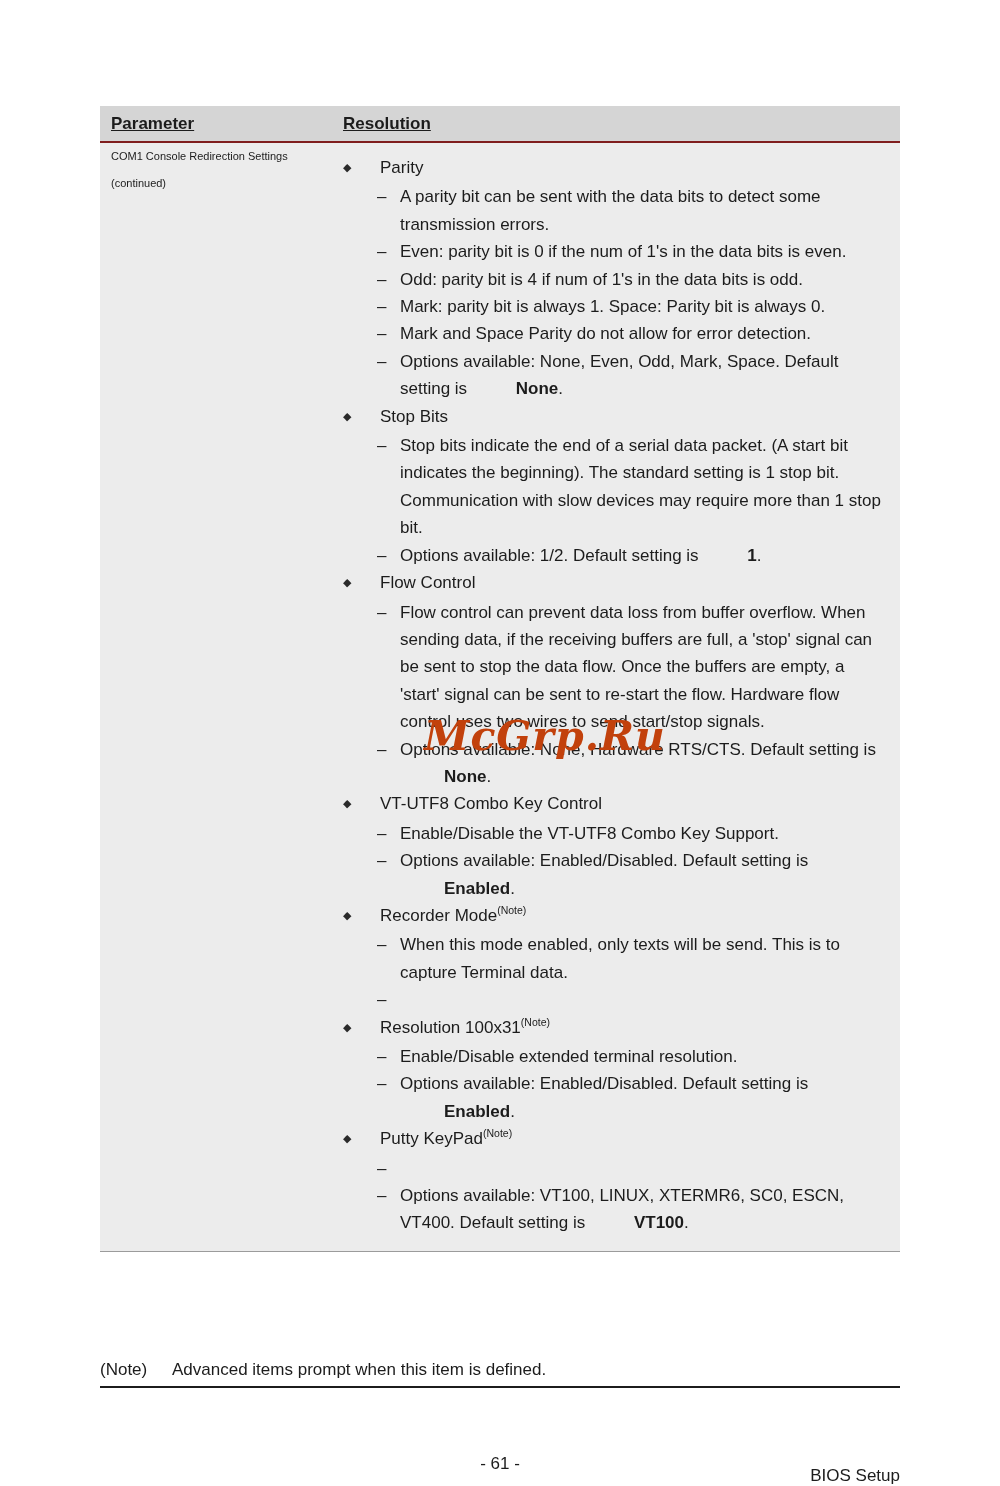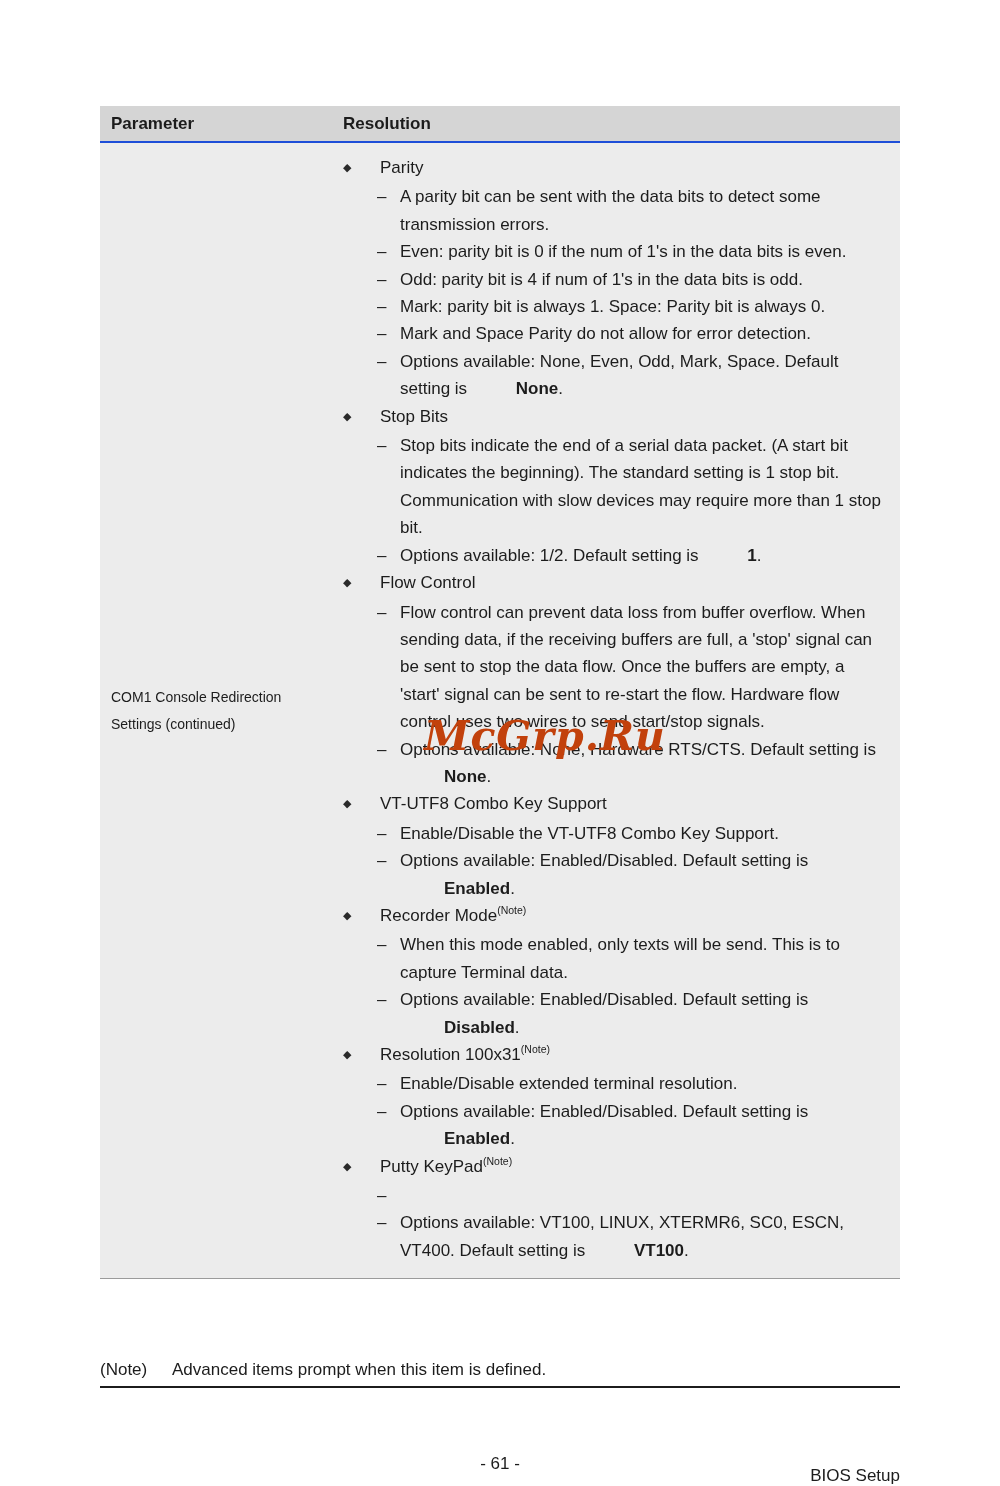--- a/index.html
+++ b/index.html
@@ -5,29 +5,29 @@
   html, body { margin: 0; padding: 0; }
   body {
     width: 1000px; height: 1486px;
     background: #ffffff;
     position: relative;
     font-family: "Liberation Sans", sans-serif;
     color: #1c1c1c;
     overflow: hidden;
   }
   .doc-table { position: absolute; left: 100px; top: 106px; width: 800px; }
-  .thead { display: flex; background: #d5d5d5; border-bottom: 2px solid #1d4ed8; }
+  .thead { display: flex; background: #d5d5d5; border-bottom: 2px solid #7f1d1d; text-decoration: underline; }
   .th { font-weight: bold; font-size: 17px; line-height: 35px; }
   .th-param { width: 230px; padding-left: 11px; box-sizing: border-box; }
   .th-desc  { flex: 1; padding-left: 13px; }
   .tbody { display: flex; background: #ececec; border-bottom: 1px solid #9b9b9b; }
   .td-param {
     width: 230px; box-sizing: border-box; padding-left: 11px; padding-right: 8px;
-    display: flex; align-items: center;
-    font-size: 14px; line-height: 27px;
+    display: flex; align-items: flex-start;
+    font-size: 11px; line-height: 27px;
   }
   .td-desc {
     flex: 1; box-sizing: border-box;
     padding: 11px 13px 14px 13px;
     font-size: 17px; line-height: 27.4px;
   }
   .item-title { display: flex; }
   .bullet { width: 37px; flex: none; }
   .bullet .glyph { font-size: 11px; position: relative; top: -2px; color: #2a2a2a; }
   .sub { display: flex; padding-left: 34px; }
@@ -119,41 +119,40 @@
           <div class="sub">
             <span class="dash">–</span>
             <span class="sub-text"><span>Flow control can prevent data loss from buffer overflow. When sending data, if the receiving buffers are full, a 'stop' signal can be sent to stop the data flow. Once the buffers are empty, a 'start' signal can be sent to re-start the flow. Hardware flow control uses two wires to send start/stop signals.</span></span>
           </div>
           <div class="sub">
             <span class="dash">–</span>
             <span class="sub-text"><span>Options available: None, Hardware RTS/CTS. Default setting is </span><span class="bold">None</span><span>.</span></span>
           </div>
           <div class="item-title">
             <span class="bullet"><span class="glyph">◆</span></span>
-            <span>VT-UTF8 Combo Key Support</span>
+            <span>VT-UTF8 Combo Key Control</span>
           </div>
           <div class="sub">
             <span class="dash">–</span>
             <span class="sub-text"><span>Enable/Disable the VT-UTF8 Combo Key Support.</span></span>
           </div>
           <div class="sub">
             <span class="dash">–</span>
             <span class="sub-text"><span>Options available: Enabled/Disabled. Default setting is </span><span class="bold">Enabled</span><span>.</span></span>
           </div>
           <div class="item-title">
             <span class="bullet"><span class="glyph">◆</span></span>
             <span>Recorder Mode<sup>(Note)</sup></span>
           </div>
           <div class="sub">
             <span class="dash">–</span>
             <span class="sub-text"><span>When this mode enabled, only texts will be send. This is to capture Terminal data.</span></span>
           </div>
           <div class="sub">
             <span class="dash">–</span>
-            <span class="sub-text"><span>Options available: Enabled/Disabled. Default setting is </span><span class="bold">Disabled</span><span>.</span></span>
           </div>
           <div class="item-title">
             <span class="bullet"><span class="glyph">◆</span></span>
             <span>Resolution 100x31<sup>(Note)</sup></span>
           </div>
           <div class="sub">
             <span class="dash">–</span>
             <span class="sub-text"><span>Enable/Disable extended terminal resolution.</span></span>
           </div>
           <div class="sub">

